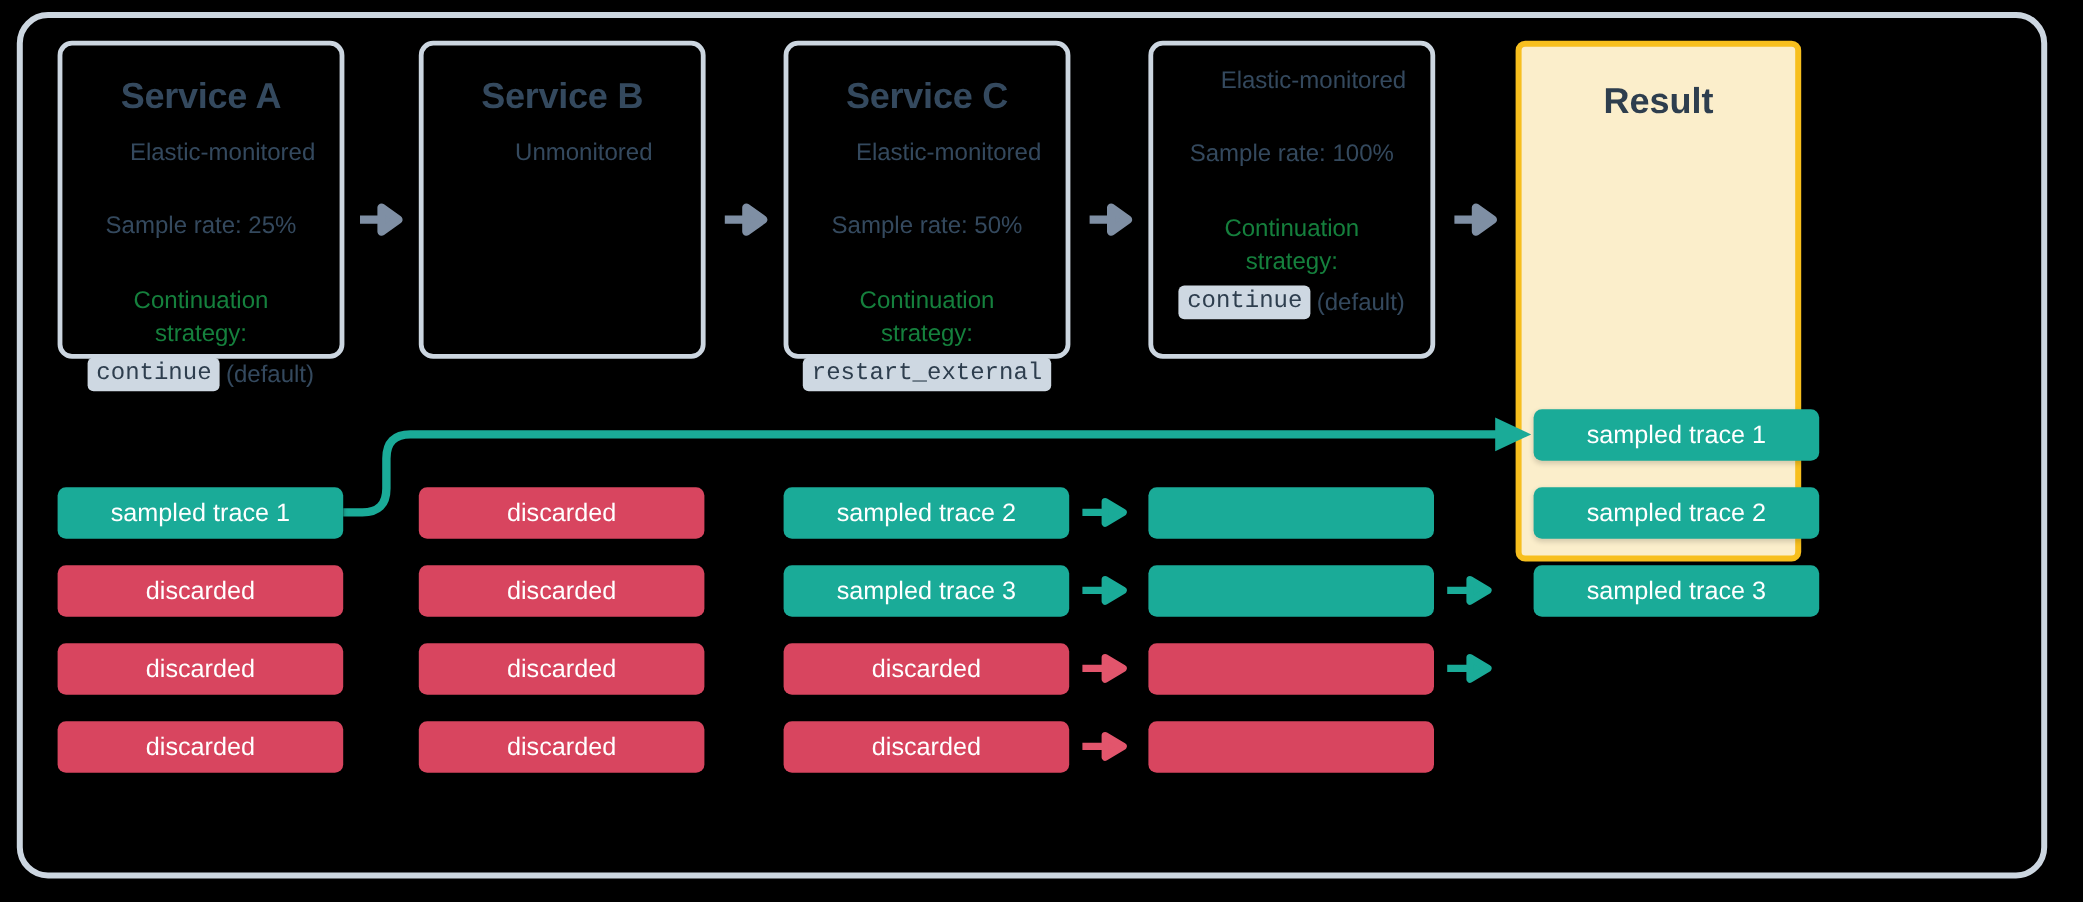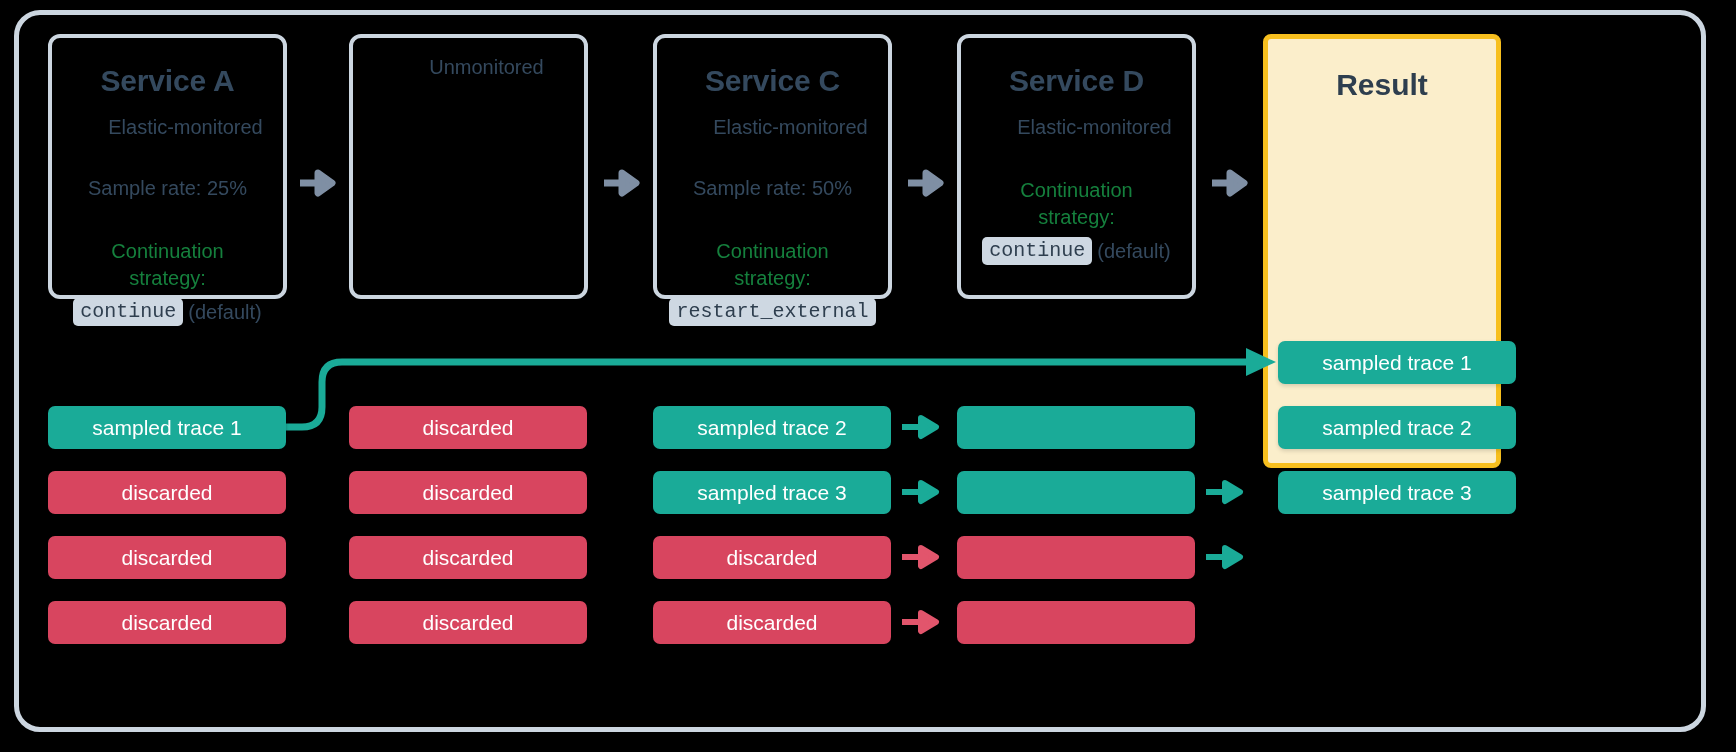--- a/index.html
+++ b/index.html
@@ -182,39 +182,40 @@
     <div class="service-strategy-label">
       <span>Continuation</span><br>
       <span>strategy:</span>
     </div>
     <div class="strategy-row">
       <span class="code-chip">continue</span><span class="strategy-note">(default)</span>
     </div>
   </div>
 
   <div class="service-card" style="left:349px;">
+    <div class="service-title">Service B</div>
     <div class="service-sub">Unmonitored</div>
   </div>
 
   <div class="service-card" style="left:653px;">
     <div class="service-title">Service C</div>
     <div class="service-sub">Elastic-monitored</div>
     <div class="service-rate">Sample rate: 50%</div>
     <div class="service-strategy-label">
       <span>Continuation</span><br>
       <span>strategy:</span>
     </div>
     <div class="strategy-row">
       <span class="code-chip">restart_external</span>
     </div>
   </div>
 
   <div class="service-card" style="left:957px;">
-    <div class="service-title">Service D</div>
     <div class="service-sub">Elastic-monitored</div>
+    <div class="service-rate">Sample rate: 100%</div>
     <div class="service-strategy-label">
       <span>Continuation</span><br>
       <span>strategy:</span>
     </div>
     <div class="strategy-row">
       <span class="code-chip">continue</span><span class="strategy-note">(default)</span>
     </div>
   </div>
 
   <div class="result-panel">

